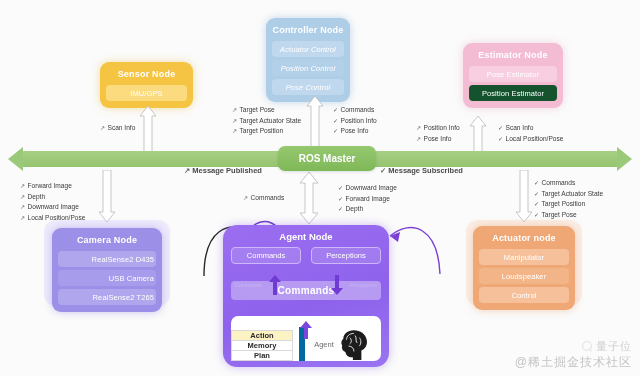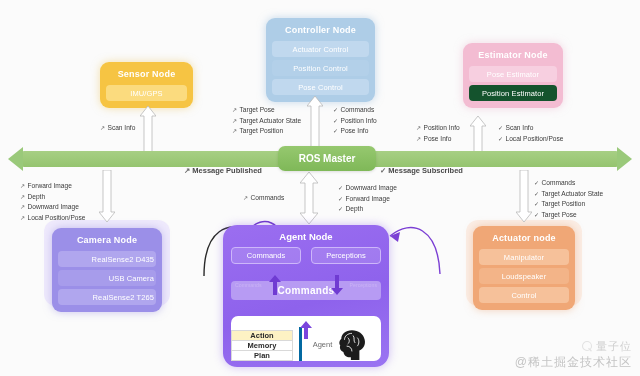--- a/index.html
+++ b/index.html
@@ -14,21 +14,21 @@
   
   .node { position:absolute; border-radius:9px; padding:5px 6px 7px 6px;
           display:flex; flex-direction:column; gap:3px; align-items:stretch; }
   .node-title { text-align:center; font-size:9px; font-weight:bold; color:#fff;
                 letter-spacing:.2px; padding:2px 0 3px 0; }
   .node-item { text-align:center; font-size:7.5px; color:#fff;
                border-radius:4px; padding:3.5px 2px; letter-spacing:.1px; }
 
   
   .n-controller { background:#aecde7; box-shadow:0 0 9px rgba(150,185,220,.55); }
-  .n-controller .node-item { background:#c0d8ee; }
+  .n-controller .node-item { background:#c0d8ee;font-style:italic; }
   .n-controller .node-item.alt { background:#b3d0e9; }
 
   .n-sensor { background:#f6c443; box-shadow:0 0 9px rgba(235,195,90,.5); }
   .n-sensor .node-item { background:#fbdb7e; }
 
   .n-estimator { background:#f3bcd2; box-shadow:0 0 9px rgba(235,180,205,.5);margin-left:31px; }
   .n-estimator .node-item { background:#f7cfe0; }
   .n-estimator .node-item.alt { background:#14532d; }
 
   .n-camera { background:#9b8fe8; box-shadow:0 0 9px rgba(150,140,225,.5); }
@@ -90,21 +90,21 @@
   #amp-stack { width:62px; display:flex; flex-direction:column; gap:0px;
                border:1px solid #d9d9d9; }
   .amp { flex:1; display:flex; align-items:center; justify-content:center;
          font-size:7.5px; font-weight:bold; color:#2a2a2a;
          border-bottom:1px solid #d9d9d9; }
   .amp:last-child { border-bottom:none; }
   .amp.action { background:#fdf2c4; }
   .amp.memory { background:#fff; }
   .amp.plan   { background:#fff; }
   #agent-right { flex:1; display:flex; align-items:center; justify-content:center;
-                 gap:4px; border-left:3px solid #0369a1; margin-left:6px; }
+                 gap:4px; border-left:6px solid #0369a1; margin-left:6px; }
   #agent-word { font-size:7.5px; color:#6c6c6c; }
   #brain-icon { width:34px; height:34px; }
 
   
   #wm { position:absolute; right:8px; bottom:5px; text-align:right;
         color:#c9c9c9; pointer-events:none; }
   #wm-top { font-size:11px; letter-spacing:1px; color:#cfcfcf; }
   #wm-bot { font-size:12px; letter-spacing:1px; color:#c4c4c4; }
   #wm-logo { display:inline-block; width:12px; height:12px; vertical-align:-2px;
              margin-right:3px; opacity:.55; }
@@ -112,21 +112,21 @@
 </head>
 <body>
 
 <div id="stage">
 
   <div class="node n-sensor" style="left:100px; top:62px; width:93px;">
     <div class="node-title">Sensor Node</div>
     <div class="node-item">IMU/GPS</div>
   </div>
 
-  <div class="node n-controller" style="left:266px; top:18px; width:109px;">
+  <div class="node n-controller" style="left:266px; top:18px; width:84px;">
     <div class="node-title">Controller Node</div>
     <div class="node-item">Actuator Control</div>
     <div class="node-item alt">Position Control</div>
     <div class="node-item">Pose Control</div>
   </div>
 
   <div class="node n-estimator" style="left:432px; top:43px; width:100px;">
     <div class="node-title">Estimator Node</div>
     <div class="node-item">Pose Estimator</div>
     <div class="node-item alt">Position Estimator</div>

